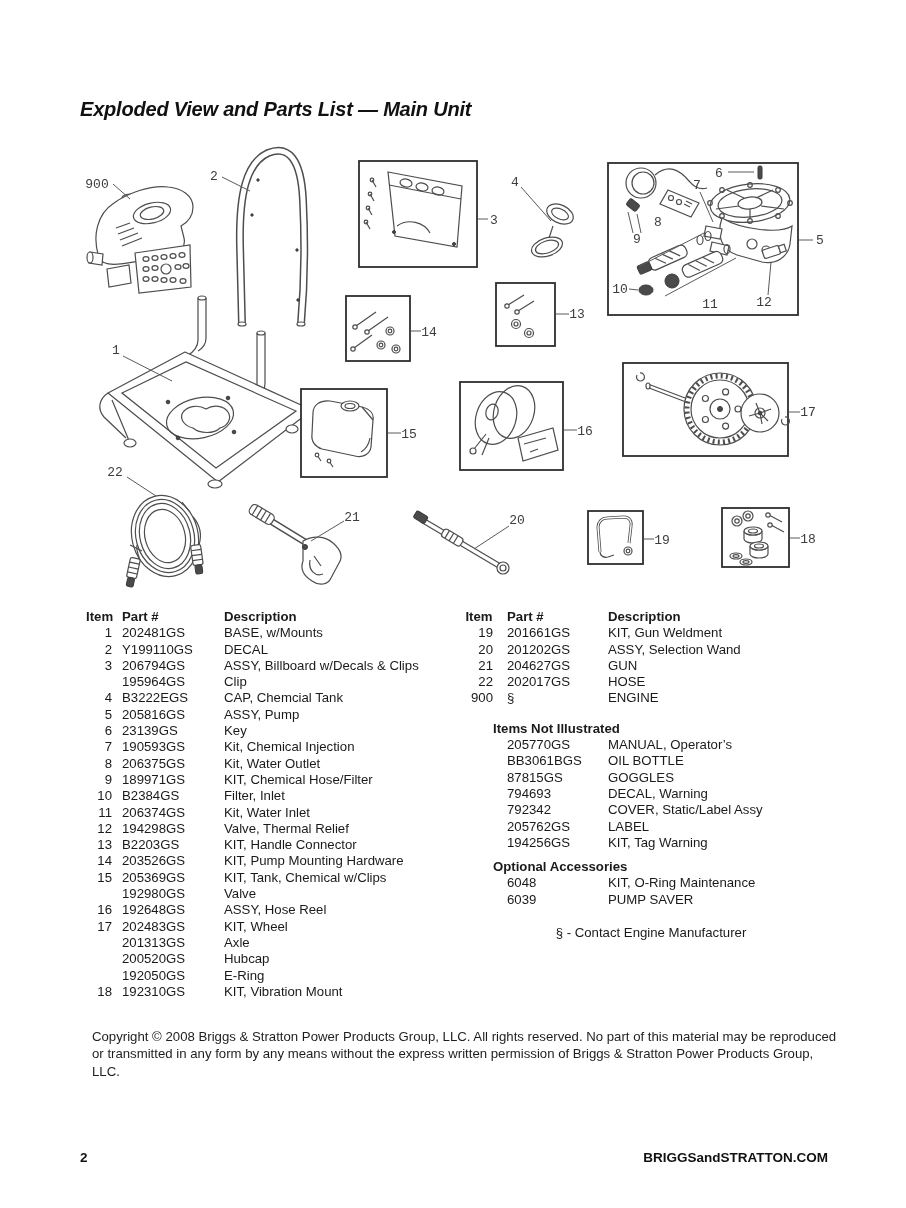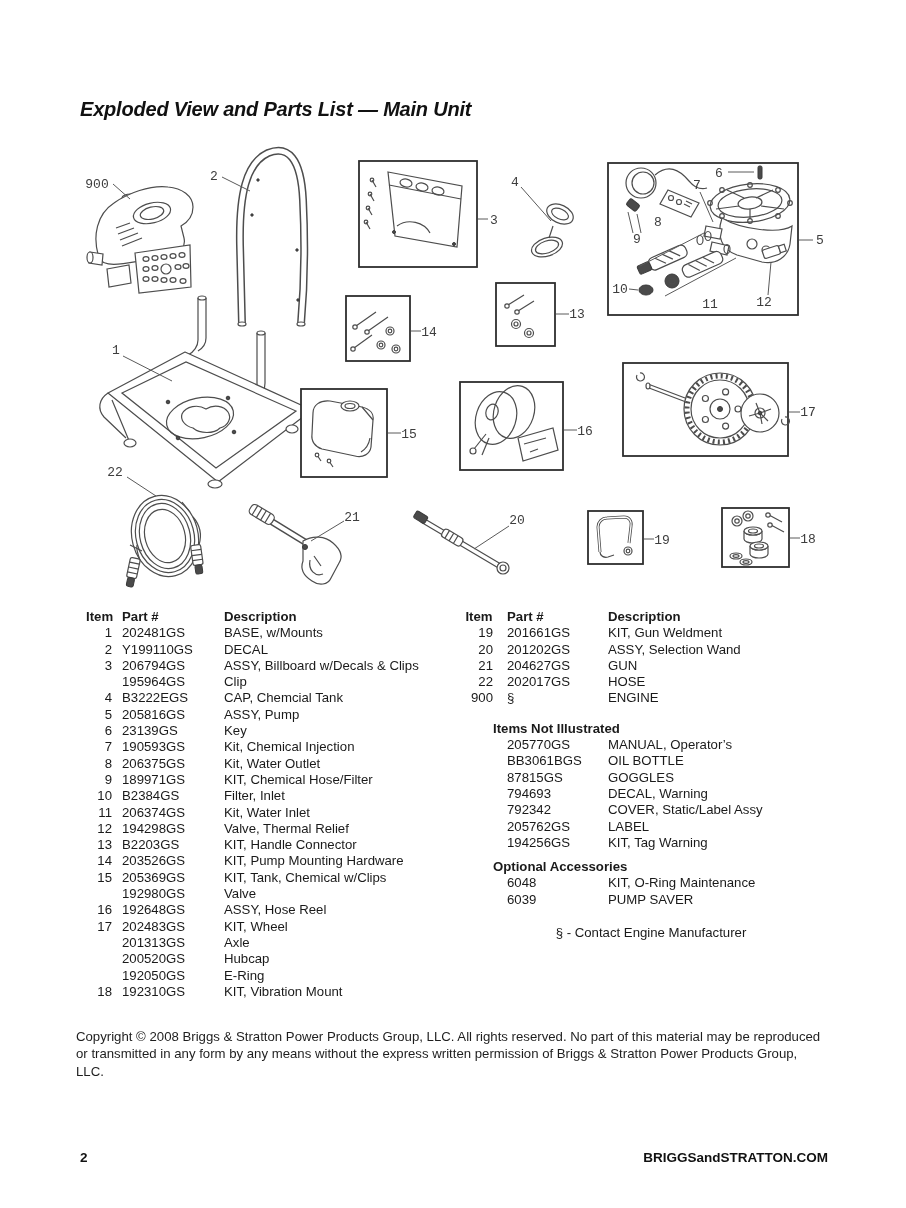--- a/index.html
+++ b/index.html
@@ -18,21 +18,21 @@
   .ptable{position:absolute;font-size:13.2px;white-space:nowrap;}
   .prow{display:grid;column-gap:10px;grid-template-columns:26px 92px 1fr;line-height:16.3px;}
   .ptable.right .prow{grid-template-columns:28px 87px 1fr;column-gap:14px;}
   .c-item{text-align:right;}
   .phead span{font-weight:bold;}
   .phead .c-item{text-align:center;}
   .section-title{font-weight:bold;line-height:16.3px;padding-left:28px;}
   .mt1{margin-top:14px;}
   .mt2{margin-top:8px;}
   .footnote{margin-top:17px;line-height:16.3px;text-align:center;}
-  .copyright{position:absolute;left:76px;top:1028px;width:752px;margin:0;font-size:13.2px;
+  .copyright{position:absolute;left:92px;top:1028px;width:752px;margin:0;font-size:13.2px;
         line-height:17.3px;color:#1e1e1e;}
   .footer{position:absolute;left:80px;right:78px;top:1150px;display:flex;
         justify-content:space-between;font-size:13.5px;font-weight:bold;color:#111;}
 </style>
 </head>
 <body>
 
 <div class="page">
 
   <h1 class="page-title">Exploded View and Parts List — Main Unit</h1>

